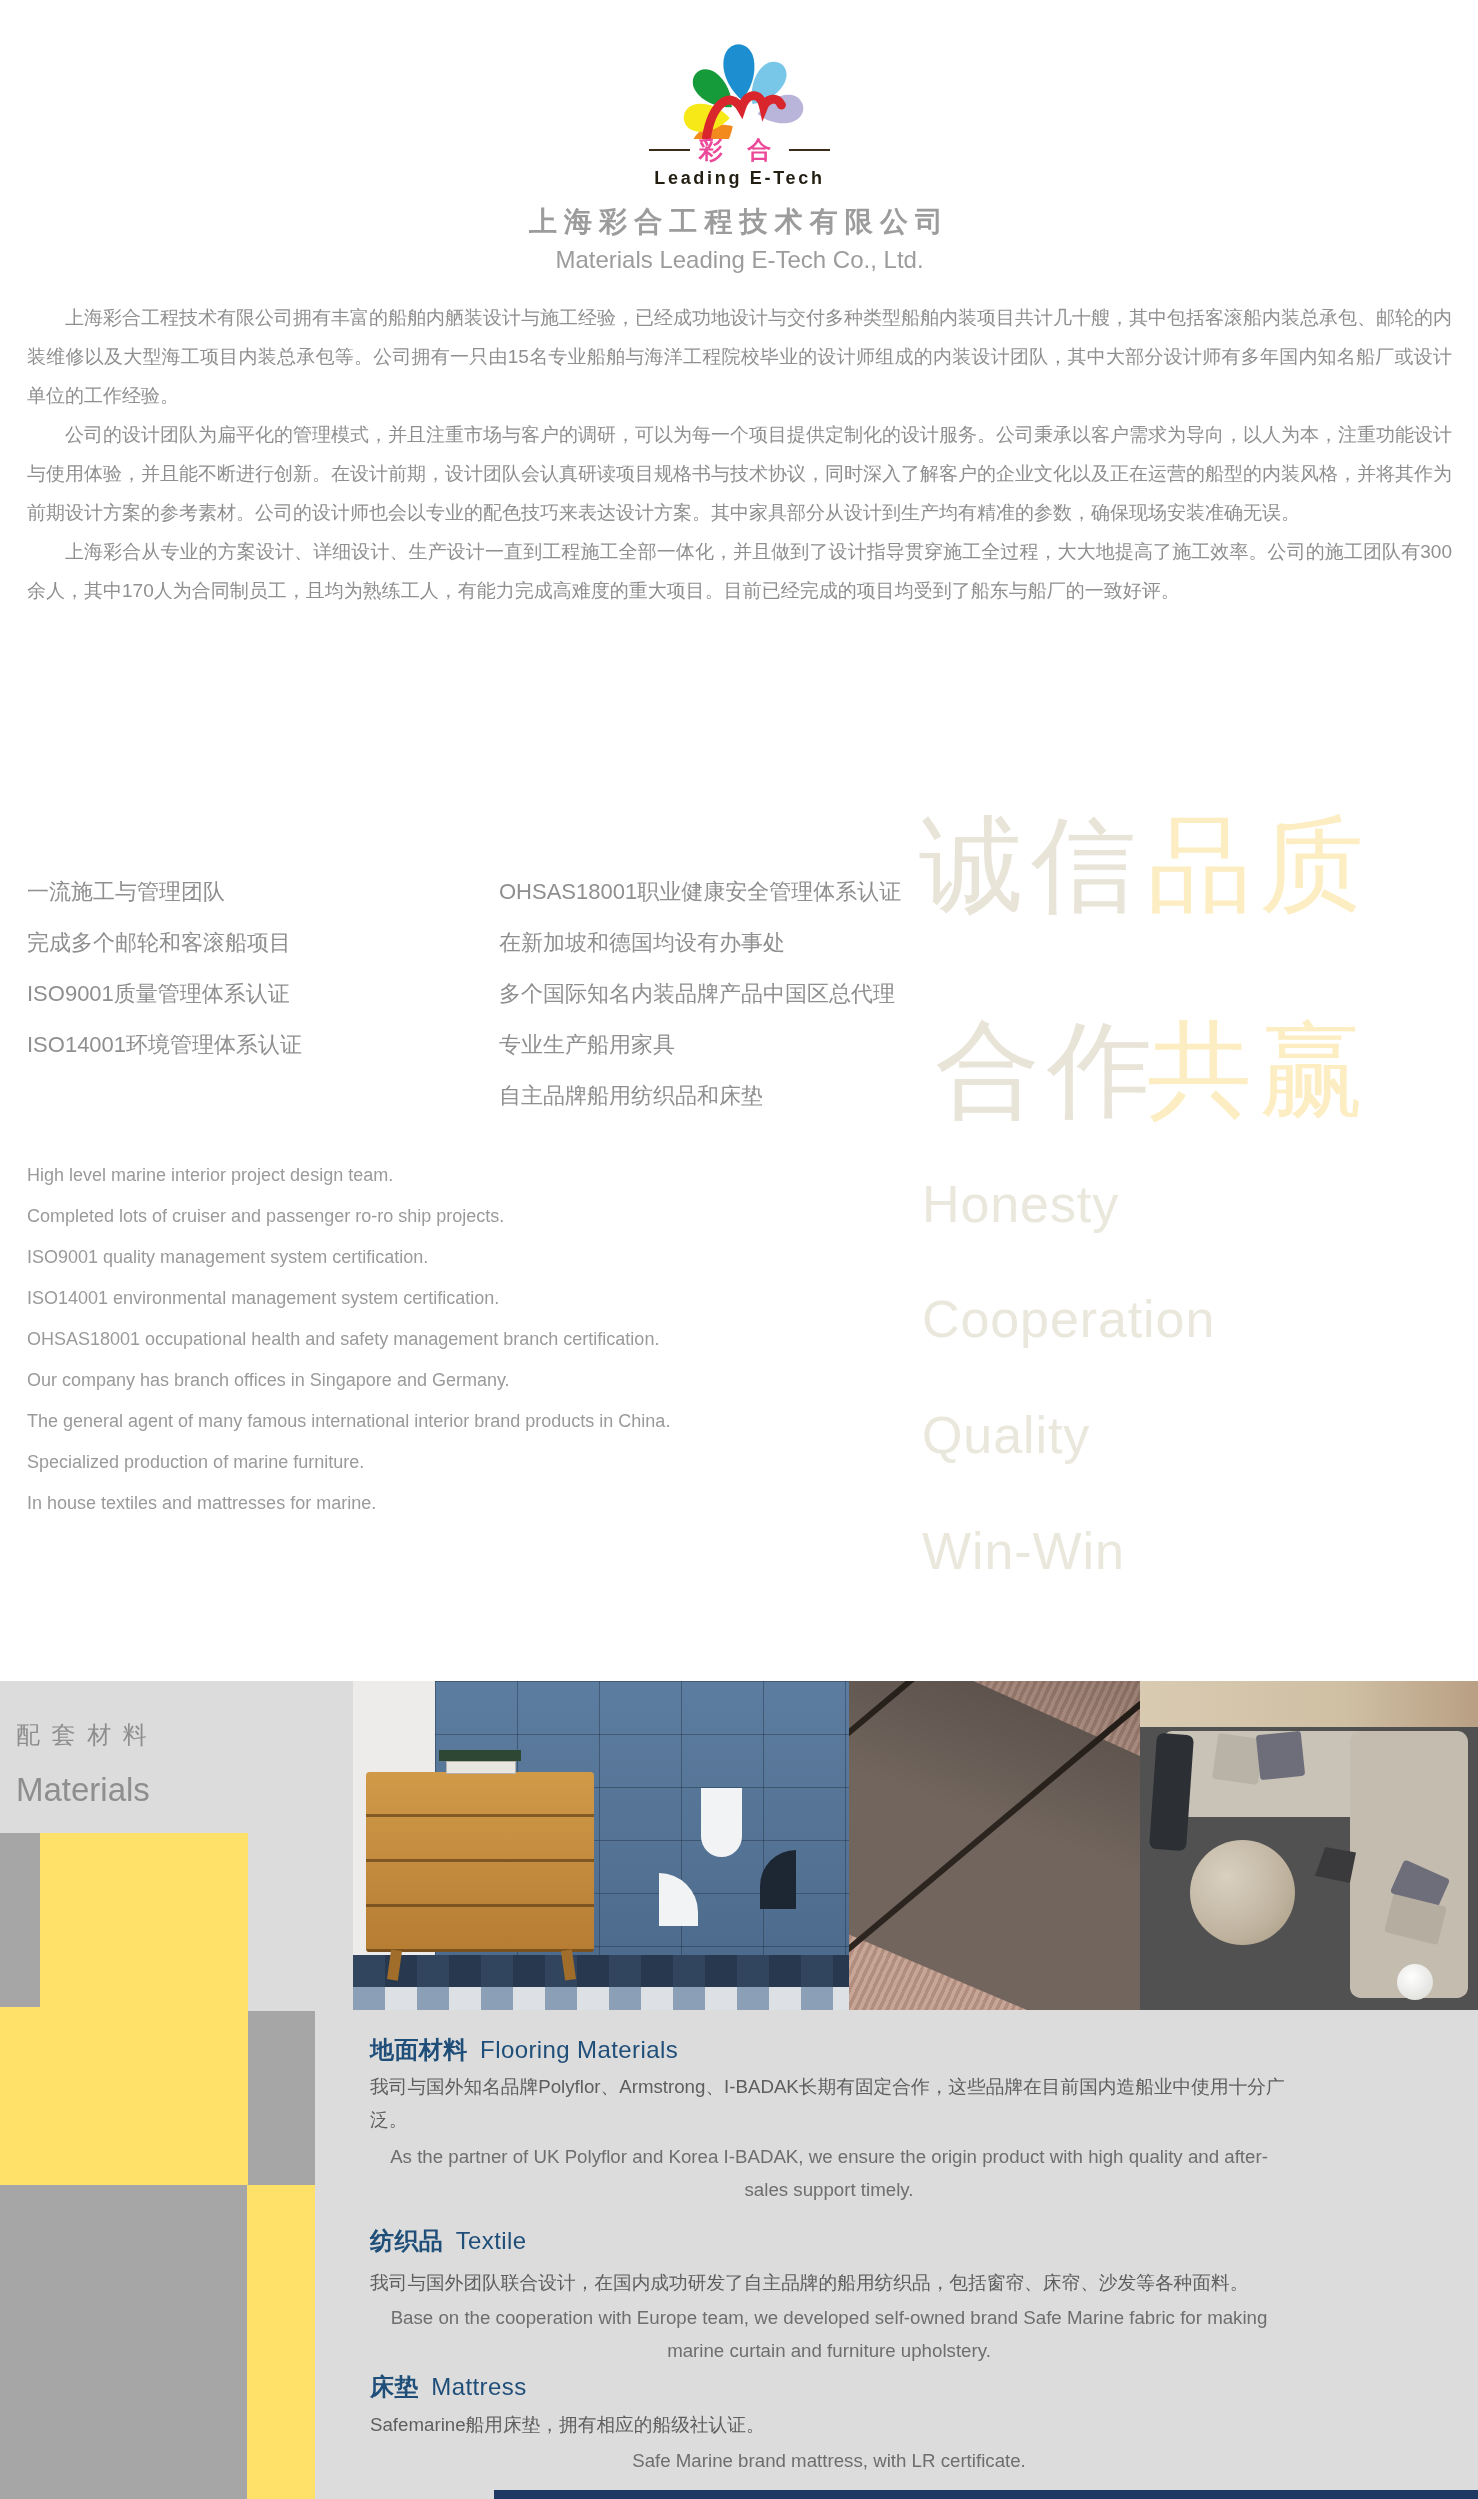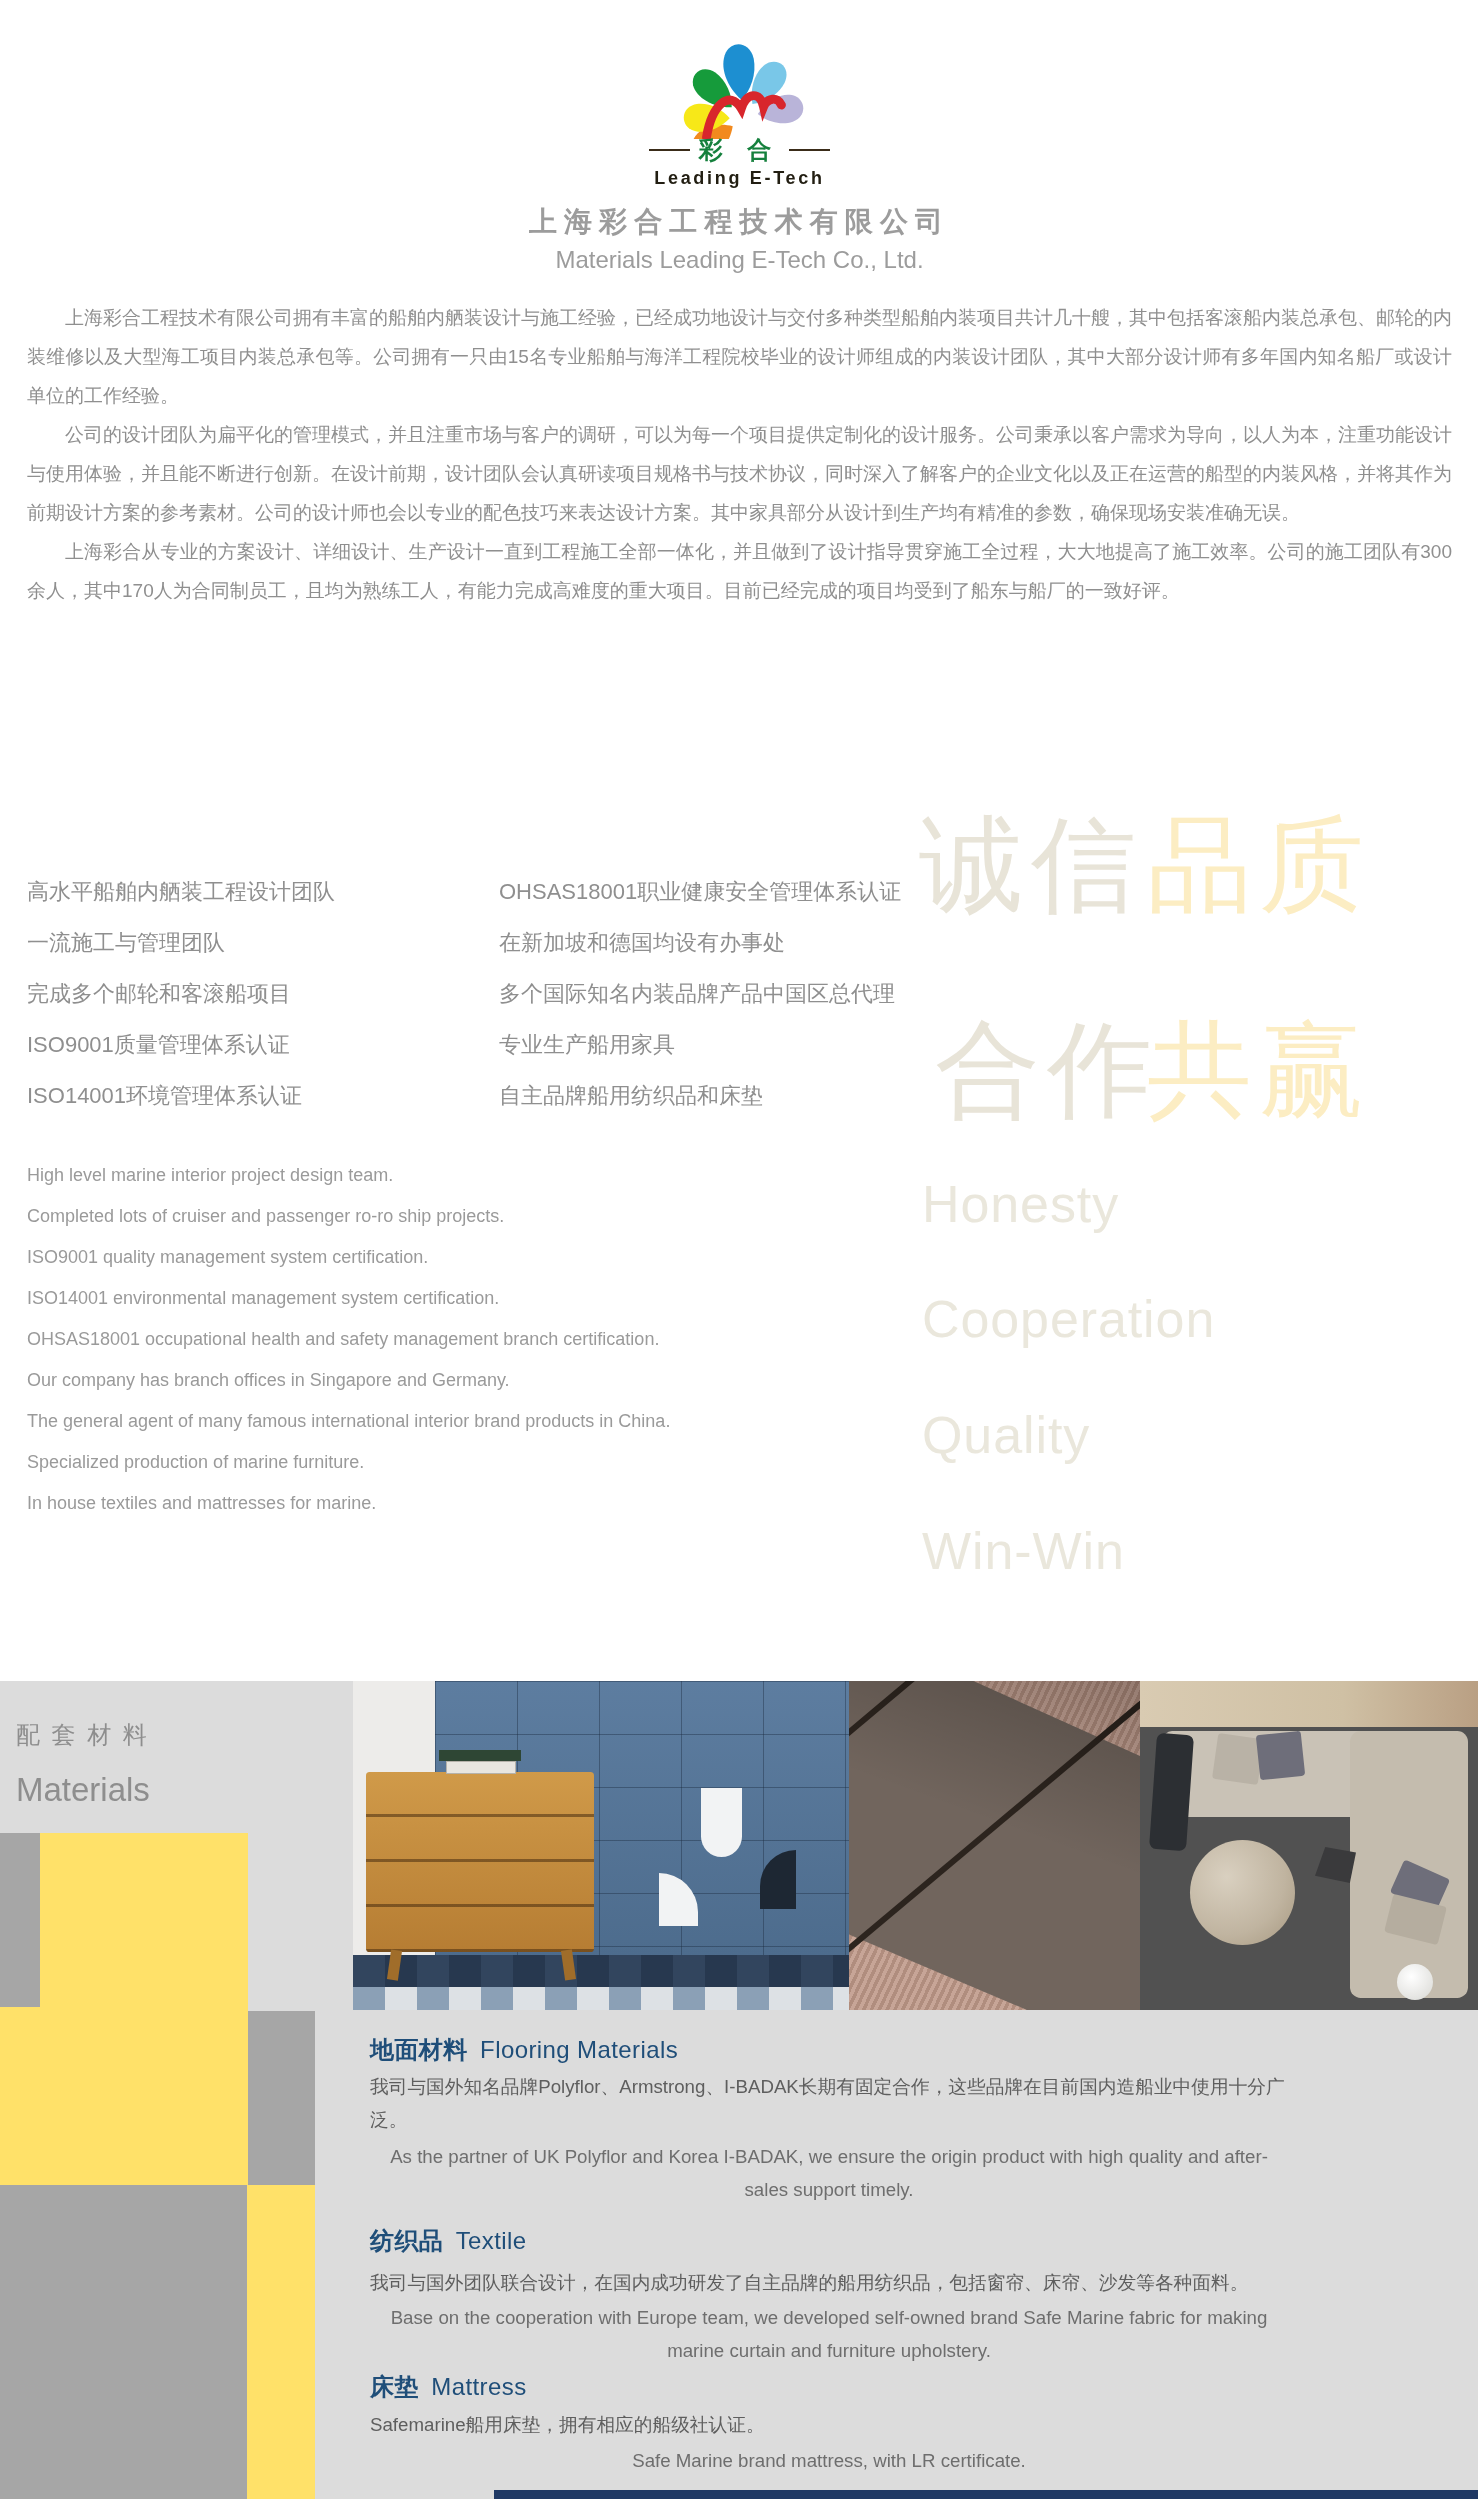--- a/index.html
+++ b/index.html
@@ -4,21 +4,21 @@
 <style>
   html,body{margin:0;padding:0;background:#ffffff;}
   .page{position:relative;width:1479px;height:2500px;background:#ffffff;overflow:hidden;
         font-family:"Liberation Sans", sans-serif;}
 
   
   .brand{position:absolute;left:0;top:14.3px;width:100%;text-align:center;}
   .logo-svg{display:block;margin:0 auto;}
   .logo-cn-row{display:flex;align-items:center;justify-content:center;gap:9px;margin-top:-5.3px;}
   .logo-rule{display:inline-block;width:41px;height:2.7px;background:#3a2c19;}
-  .logo-cn{font-size:24px;font-weight:bold;letter-spacing:9px;color:#15803d;}
+  .logo-cn{font-size:24px;font-weight:bold;letter-spacing:9px;color:#ec4899;}
   .logo-en{margin-top:1.8px;font-size:18px;font-weight:bold;letter-spacing:2.7px;color:#221e12;}
   .company-cn{margin:14.3px 0 0 0;font-size:28px;font-weight:bold;letter-spacing:7.1px;color:#9c9c9c;}
   .company-en{margin-top:5.3px;font-size:24px;color:#9c9c9c;}
 
   
   .intro{position:absolute;left:27px;top:298px;width:1425px;font-size:19px;line-height:39px;
          color:#8f8f8f;text-align:justify;z-index:2;}
   .intro p{margin:0;text-indent:38px;}
 
   
@@ -158,21 +158,20 @@
   <span class="wm wm-cn wm-yellow" style="left:1147px;top:812px;">品质</span>
   <span class="wm wm-cn wm-beige" style="left:935px;top:1017px;">合作</span>
   <span class="wm wm-cn wm-yellow" style="left:1147px;top:1017px;">共赢</span>
   <span class="wm wm-en wm-en-c" style="left:922px;top:1178px;">Honesty</span>
   <span class="wm wm-en wm-en-c" style="left:922px;top:1293px;">Cooperation</span>
   <span class="wm wm-en wm-en-c" style="left:922px;top:1409px;">Quality</span>
   <span class="wm wm-en wm-en-c" style="left:922px;top:1525px;">Win-Win</span>
 
   <section class="hl-cn">
     <ul class="hl-col-left">
-      <li>高水平船舶内舾装工程设计团队</li>
       <li>一流施工与管理团队</li>
       <li>完成多个邮轮和客滚船项目</li>
       <li>ISO9001质量管理体系认证</li>
       <li>ISO14001环境管理体系认证</li>
     </ul>
     <ul class="hl-col-right">
       <li>OHSAS18001职业健康安全管理体系认证</li>
       <li>在新加坡和德国均设有办事处</li>
       <li>多个国际知名内装品牌产品中国区总代理</li>
       <li>专业生产船用家具</li>

